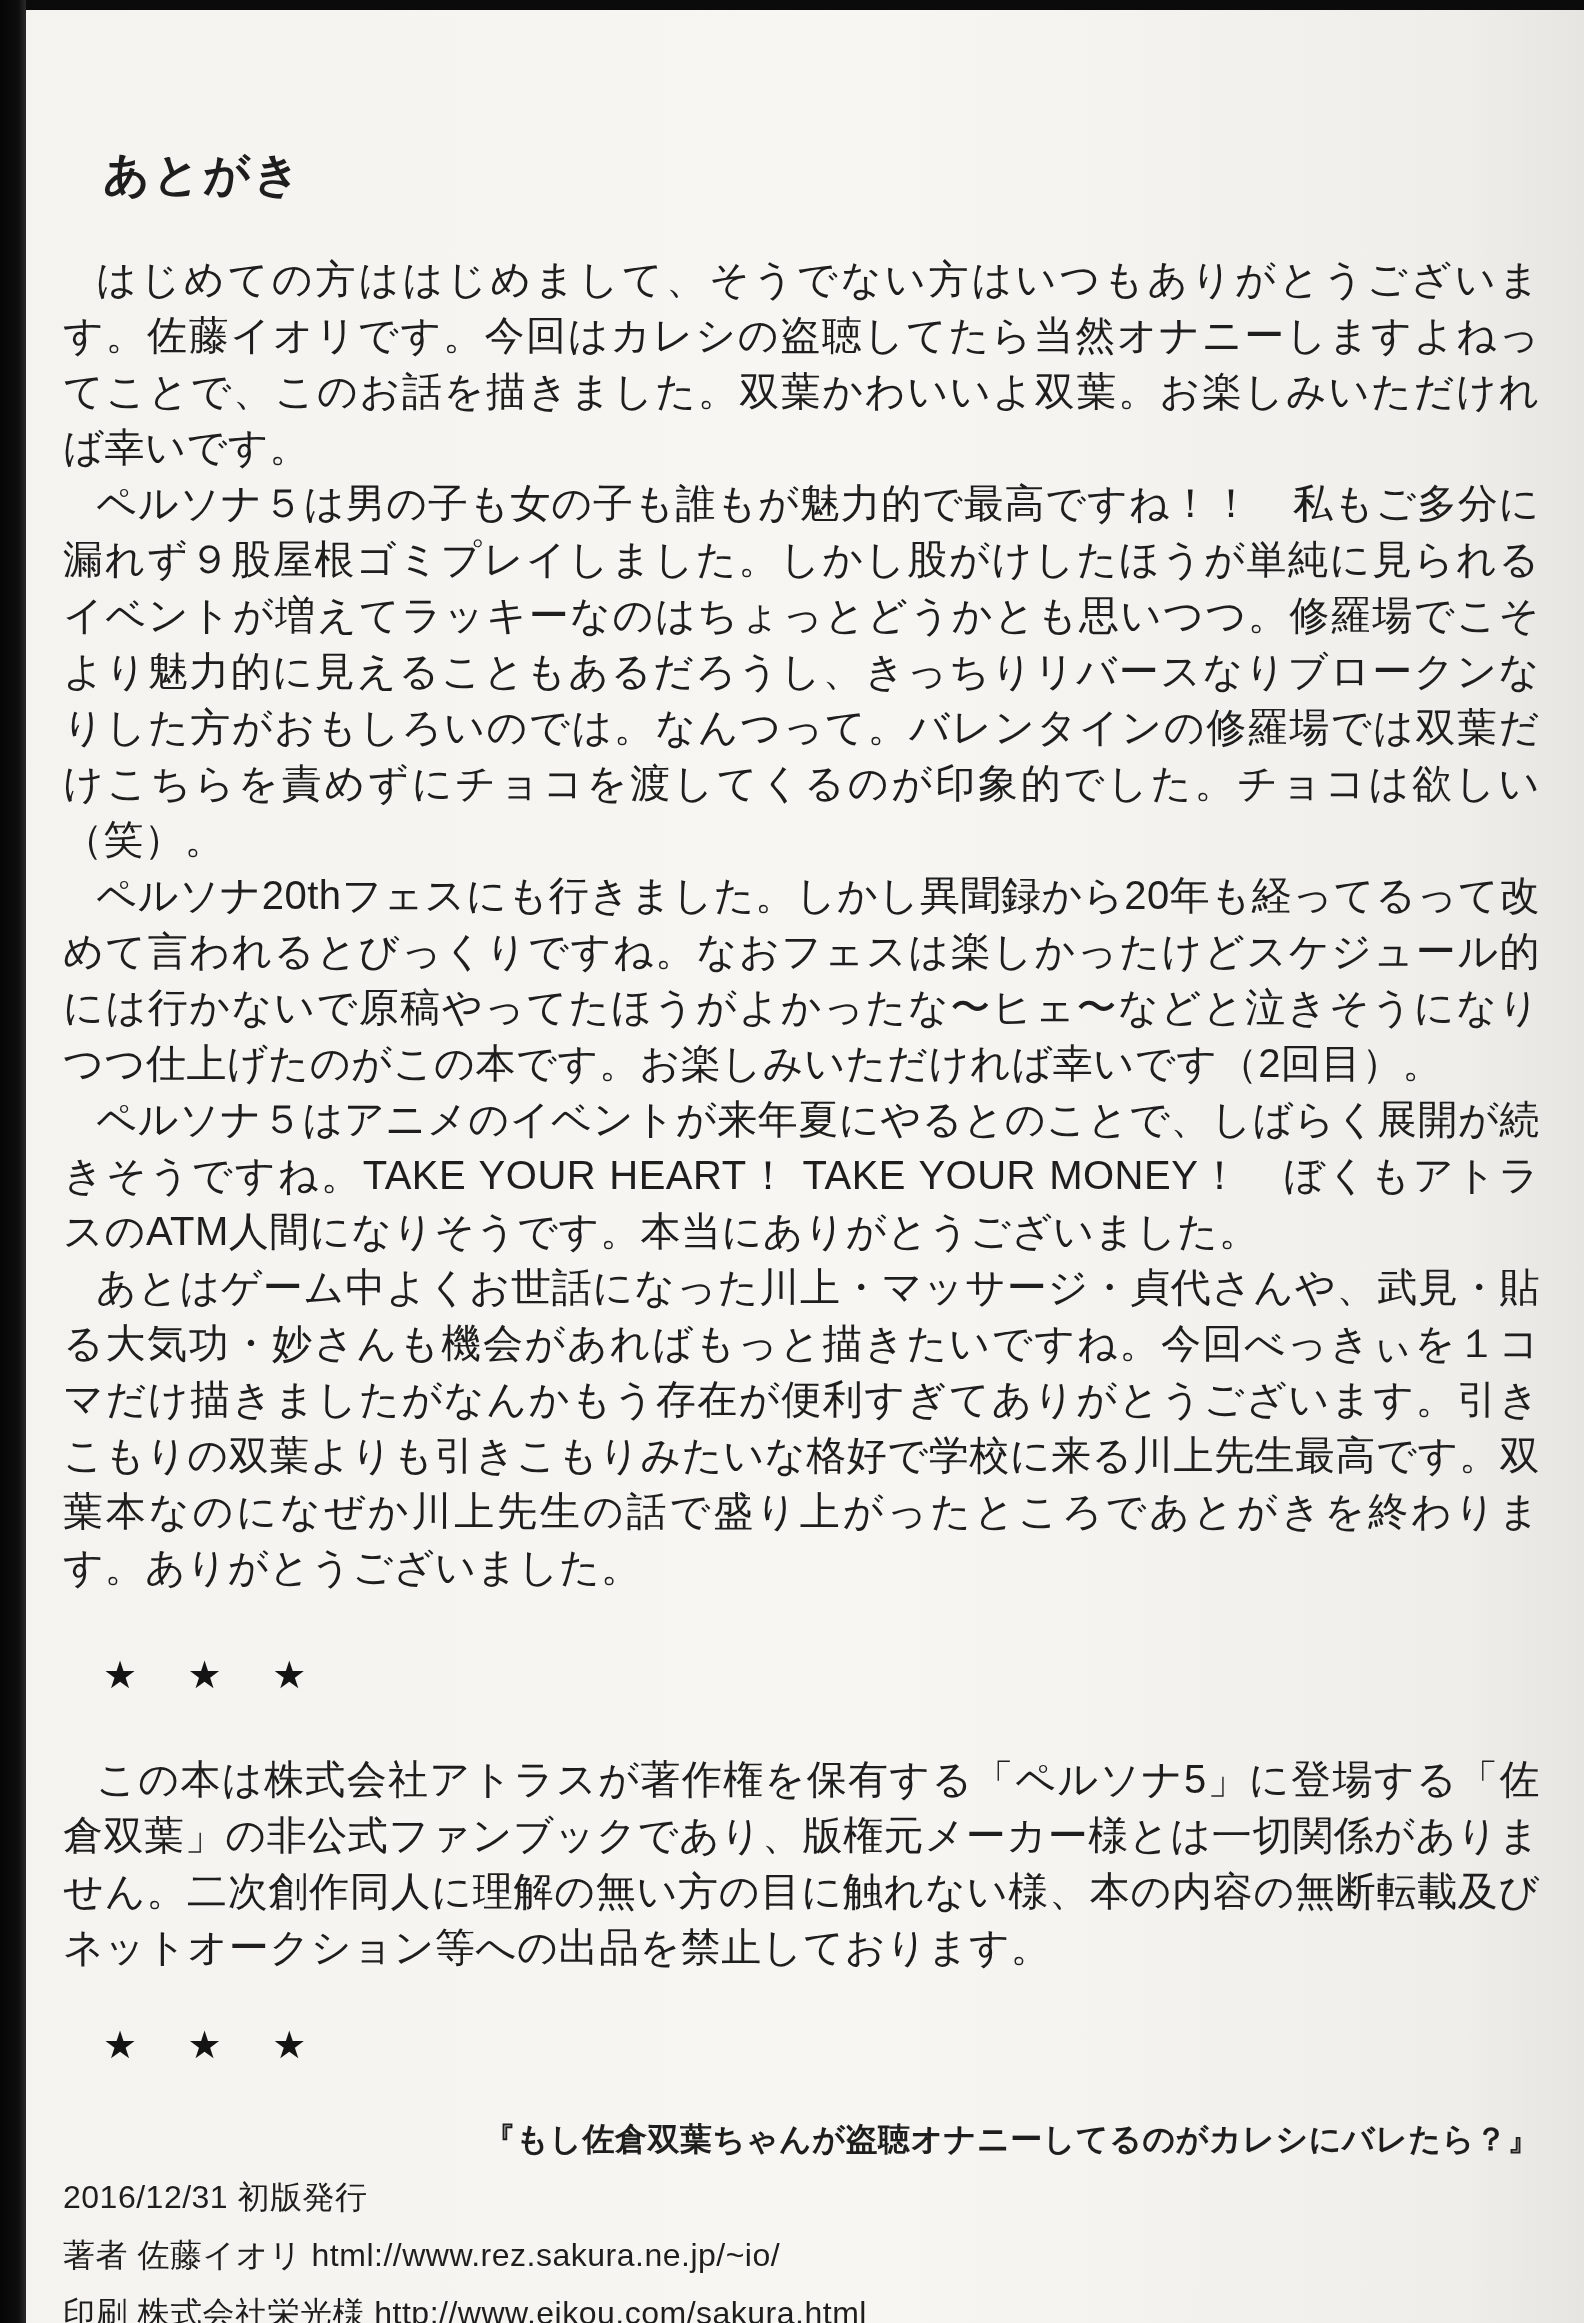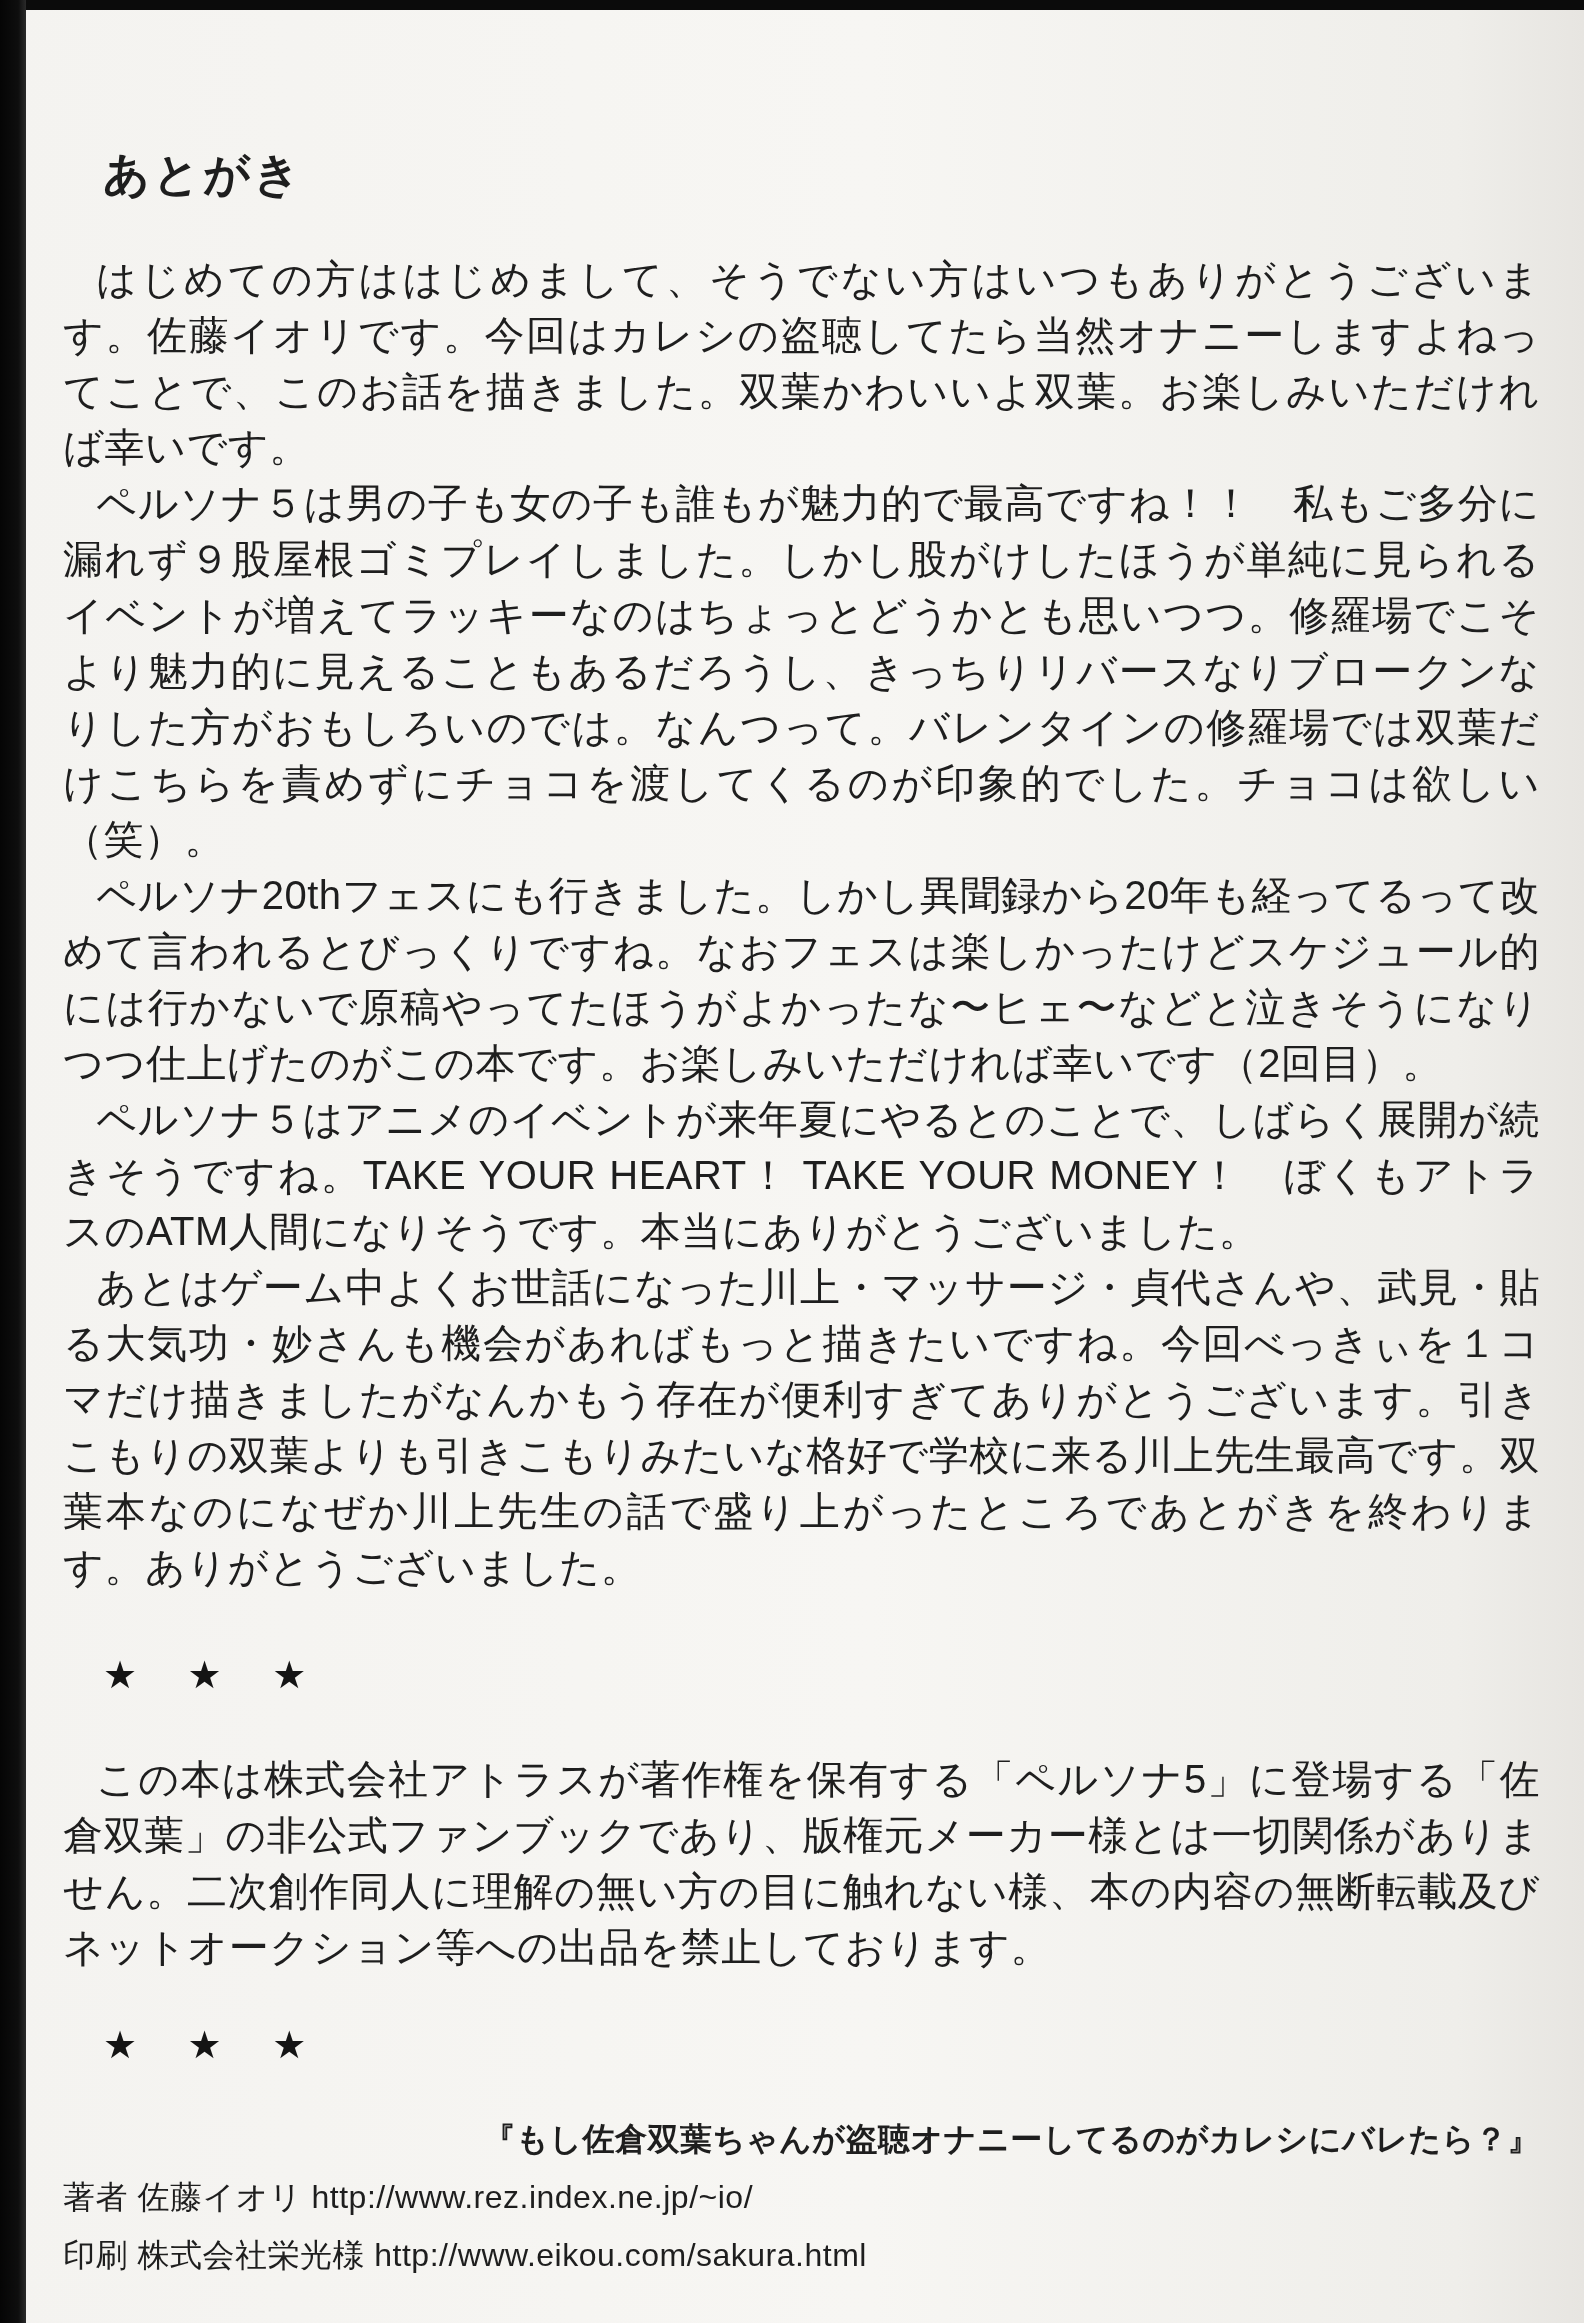--- a/index.html
+++ b/index.html
@@ -93,18 +93,19 @@
     <p class="body-text">あとはゲーム中よくお世話になった川上・マッサージ・貞代さんや、武見・貼る大気功・妙さんも機会があればもっと描きたいですね。今回べっきぃを１コマだけ描きましたがなんかもう存在が便利すぎてありがとうございます。引きこもりの双葉よりも引きこもりみたいな格好で学校に来る川上先生最高です。双葉本なのになぜか川上先生の話で盛り上がったところであとがきを終わります。ありがとうございました。</p>
 
     <div class="stars">★ ★ ★</div>
 
     <p class="body-text disclaimer">この本は株式会社アトラスが著作権を保有する「ペルソナ5」に登場する「佐倉双葉」の非公式ファンブックであり、版権元メーカー様とは一切関係がありません。二次創作同人に理解の無い方の目に触れない様、本の内容の無断転載及びネットオークション等への出品を禁止しております。</p>
 
     <div class="stars stars-2">★ ★ ★</div>
 
     <div class="colophon">
       <p class="colophon-line book-title">『もし佐倉双葉ちゃんが盗聴オナニーしてるのがカレシにバレたら？』</p>
-      <p class="colophon-line">著者 佐藤イオリ http://www.rez.index.ne.jp/~io/</p>
+      <p class="colophon-line">2016/12/31 初版発行</p>
+      <p class="colophon-line">著者 佐藤イオリ html://www.rez.sakura.ne.jp/~io/</p>
       <p class="colophon-line">印刷 株式会社栄光様 http://www.eikou.com/sakura.html</p>
     </div>
   </div>
 </div>
 
 
 </body></html>

